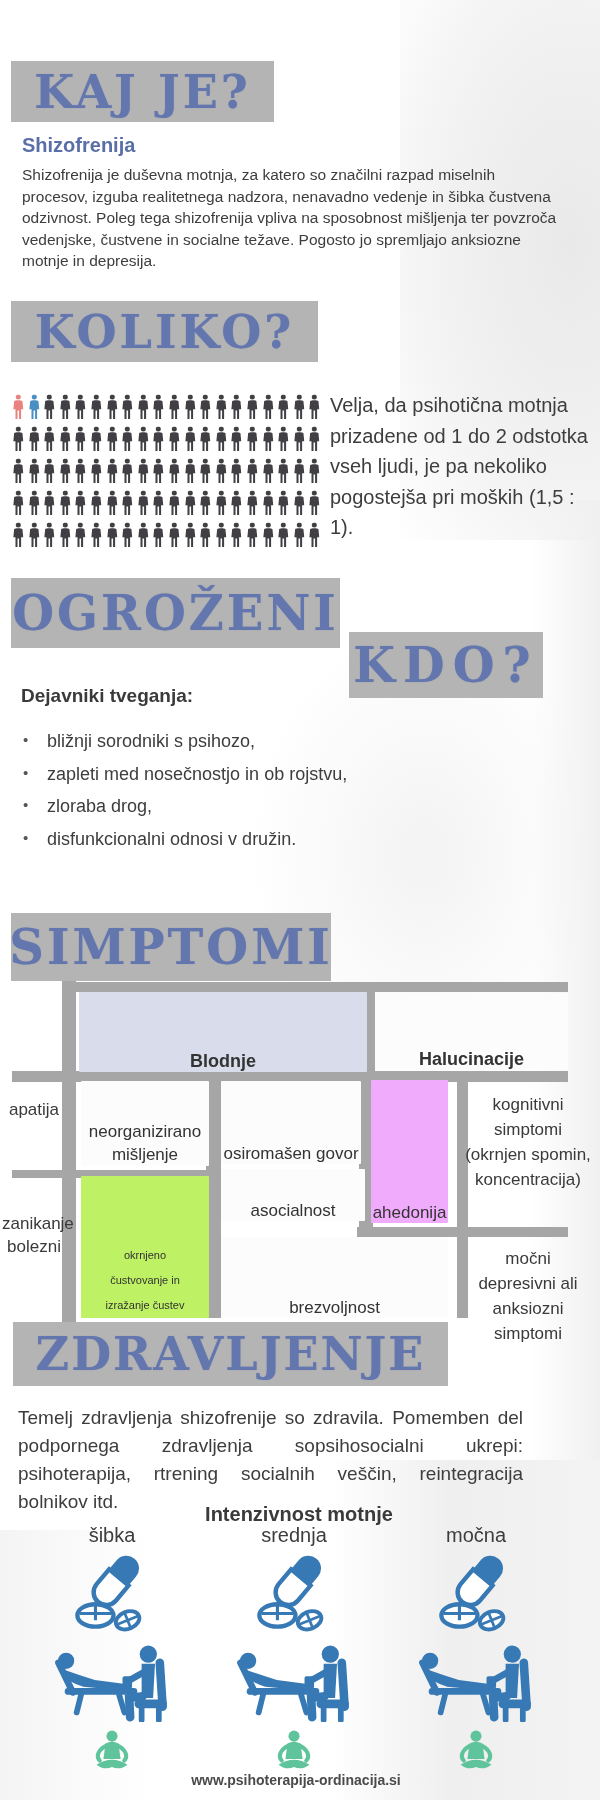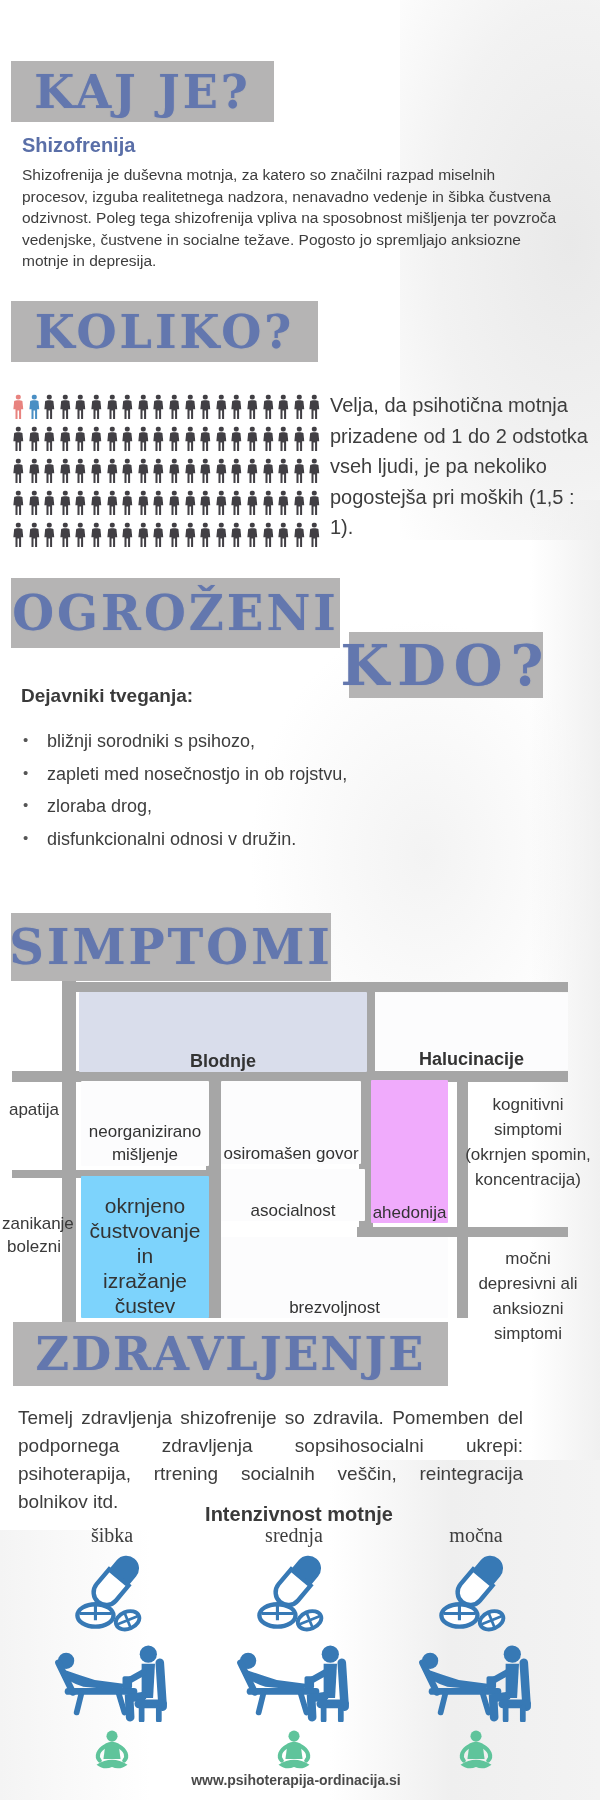--- a/index.html
+++ b/index.html
@@ -22,21 +22,21 @@
   .hdr{position:absolute;background:#b5b4b4;display:flex;align-items:center;justify-content:center;}
   .hdr span{font-family:"DejaVu Serif",serif;font-weight:700;color:#6377ae;
             text-shadow:0 0 1px rgba(99,119,174,.55);white-space:nowrap;}
   #hdr-kajje   {left:11px;top:61px;width:263px;height:61px;}
   #hdr-kajje span{font-size:46px;letter-spacing:3px;}
   #hdr-koliko  {left:11px;top:301px;width:307px;height:61px;}
   #hdr-koliko span{font-size:46px;letter-spacing:3px;}
   #hdr-ogrozeni{left:11px;top:578px;width:329px;height:70px;}
   #hdr-ogrozeni span{font-size:48px;letter-spacing:3px;}
   #hdr-kdo     {left:349px;top:632px;width:194px;height:66px;}
-  #hdr-kdo span{font-size:56px;letter-spacing:8px;}
+  #hdr-kdo span{font-size:48px;letter-spacing:8px;}
   #hdr-simptomi{left:11px;top:913px;width:320px;height:68px;}
   #hdr-simptomi span{font-size:48px;letter-spacing:3px;}
   #hdr-zdrav   {left:13px;top:1322px;width:435px;height:64px;}
   #hdr-zdrav span{font-size:46px;letter-spacing:2px;}
 
   .pre{white-space:pre-line;}
   #shizo-title{position:absolute;left:22px;top:134px;font-size:20px;font-weight:bold;color:#5a6fa8;}
   #para1{position:absolute;left:22px;top:164px;width:540px;font-size:15.5px;line-height:21.5px;color:#3d3d3d;}
 
   
@@ -63,35 +63,35 @@
   #hbar4R{left:357px;top:1227px;width:211px;height:10px;}
 
   .dbox{position:absolute;display:flex;align-items:flex-end;justify-content:center;
         text-align:center;color:#333;border-radius:1px;}
   .dbox.white{background:#fcfcfd;}
   #box-blodnje {left:79px;top:992px;width:288px;height:80px;background:#d9ddeb;font-weight:bold;font-size:18px;}
   #box-haluc   {left:375px;top:993px;width:193px;height:77px;background:#fcfcfd;font-weight:bold;font-size:18px;}
   #box-neorg   {left:81px;top:1081px;width:128px;height:85px;font-size:17px;line-height:23px;}
   #box-osirom  {left:221px;top:1081px;width:140px;height:83px;font-size:17px;}
   #box-ahedon  {left:371px;top:1080px;width:77px;height:143px;background:#f0abfc;font-size:17px;}
-  #box-okrnj   {left:81px;top:1176px;width:128px;height:142px;background:#7dd3fc;font-size:21px;line-height:25px;}
+  #box-okrnj   {left:81px;top:1176px;width:128px;height:142px;background:#bef264;font-size:11px;line-height:25px;}
   #box-asoc    {left:221px;top:1169px;width:144px;height:52px;font-size:17px;}
   #box-brezv   {left:221px;top:1237px;width:227px;height:81px;font-size:17px;}
   .dtext{position:absolute;text-align:center;color:#3a3a3a;font-size:17px;line-height:23px;}
   #txt-apatija {left:2px;top:1098px;width:64px;}
   #txt-zanik   {left:2px;top:1212px;width:64px;}
   #txt-kognit  {left:462px;top:1092px;width:132px;line-height:25px;}
   #txt-mocni   {left:462px;top:1246px;width:132px;line-height:25px;}
 
   #para2{position:absolute;left:18px;top:1404px;width:505px;font-size:19px;line-height:28px;
          text-align:justify;color:#3d3d3d;}
   #intens-title{position:absolute;left:99px;top:1503px;width:400px;text-align:center;
                 font-size:20px;font-weight:bold;color:#3a3a3a;}
 
-  .level-col{position:absolute;top:1524px;width:150px;display:flex;flex-direction:column;align-items:center;font-family:Liberation Serif, serif;}
+  .level-col{position:absolute;top:1524px;width:150px;display:flex;flex-direction:column;align-items:center;}
   #col-sibka{left:37px;} #col-srednja{left:219px;} #col-mocna{left:401px;}
   .level-label{font-size:20px;color:#3d3d3d;height:28px;}
   .pills-svg{width:76px;height:78px;margin-top:2px;color:#3779b5;}
   .therapy-svg{width:124px;height:86px;margin-top:4px;color:#3779b5;}
   .meditate-svg{width:44px;height:48px;margin-top:4px;color:#5fc49b;}
 
   #footer-url{position:absolute;left:96px;top:1772px;width:400px;text-align:center;
               font-size:14px;font-weight:bold;color:#4a4a4a;}
 </style>
 </head>

